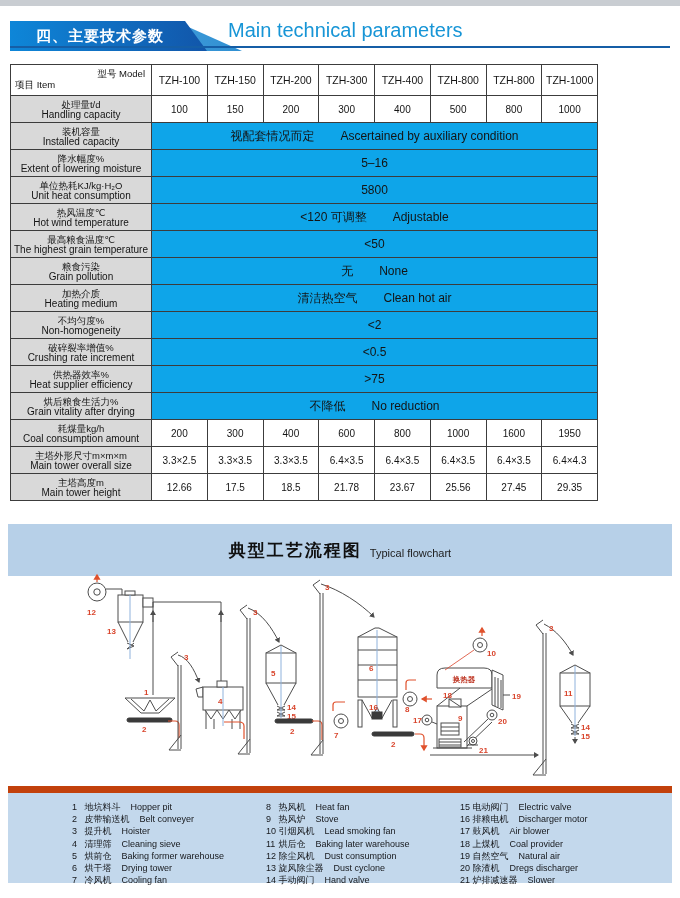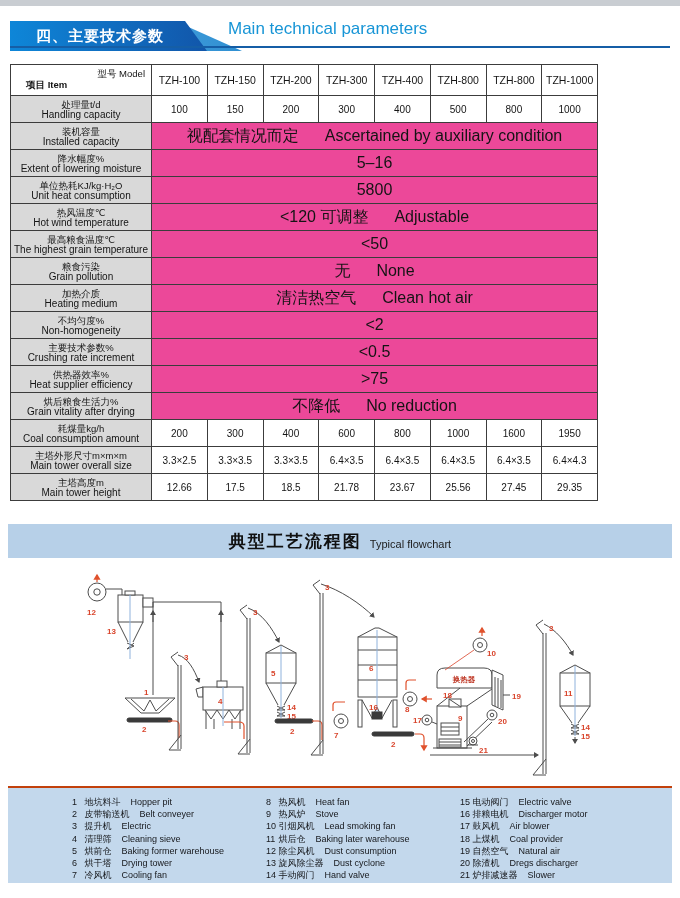--- a/index.html
+++ b/index.html
@@ -10,58 +10,58 @@
   
   .banner{position:absolute;left:10px;top:21px;width:240px;height:30px;}
   .banner-swoosh{position:absolute;left:0;top:0;width:235px;height:30px;
     background:linear-gradient(100deg,#5eb3e4,#2f8fd2);
     clip-path:polygon(165px 0,232px 100%,165px 100%);}
   .banner-main{position:absolute;left:0;top:0;width:205px;height:30px;
     background:linear-gradient(90deg,#0e86d8,#1254a8);
     clip-path:polygon(0 0,175px 0,197px 100%,0 100%);}
   .banner-text{position:absolute;left:0;top:0;width:180px;line-height:30px;text-align:center;
     color:#fff;font-size:15px;font-weight:bold;letter-spacing:1px;}
-  .en-title{position:absolute;left:228px;top:19px;font-size:17px;color:#1795d6;}
+  .en-title{position:absolute;left:228px;top:19px;font-size:20px;color:#1795d6;}
   .underline{position:absolute;left:10px;top:46px;width:660px;height:2px;background:#155ea6;}
 
   
   table.params{position:absolute;left:10px;top:64px;width:588px;border-collapse:collapse;table-layout:fixed;}
   table.params th,table.params td{border:1px solid #3c3c3c;padding:0;text-align:center;vertical-align:middle;color:#141414;}
   table.params thead th{height:30px;font-weight:normal;font-size:10.5px;background:#fff;}
   table.params tbody tr{height:27px;}
   .lblcol{width:140px;background:#d9d9d9;font-weight:normal;}
   .rowlbl .zh{font-size:9.5px;line-height:11px;}
   .rowlbl .en{font-size:10px;line-height:10px;}
   td.val{font-size:10px;background:#fff;}
-  td.spanv{font-size:16px;background:#ec4899;text-align:center;padding-right:140px;}
+  td.spanv{font-size:12px;background:#0ea5e9;text-align:center;padding-right:140px;}
   td.spanv .sp-en{margin-left:26px;}
   th.corner{position:relative;background-color:#d9d9d9;
     background-image:linear-gradient(to bottom right,rgba(0,0,0,0) 49.4%,#3c3c3c 49.4%,#3c3c3c 50.4%,rgba(0,0,0,0) 50.4%);}
   .corner-model{position:absolute;right:6px;top:3px;font-size:9.5px;}
-  .corner-item{position:absolute;left:15px;bottom:3px;font-size:9.5px;font-weight:bold;}
+  .corner-item{position:absolute;left:4px;bottom:3px;font-size:9.5px;}
 
   
-  .flowbar{position:absolute;left:8px;top:524px;width:664px;height:34px;background:#b7d0e8;
+  .flowbar{position:absolute;left:8px;top:524px;width:664px;height:52px;background:#b7d0e8;
     display:flex;align-items:center;justify-content:center;}
   .flow-zh{font-size:17px;font-weight:bold;color:#101010;letter-spacing:2px;}
   .flow-en{font-size:11px;color:#1c1c1c;margin-left:8px;margin-top:5px;}
 
   
   .diagram{position:absolute;left:8px;top:558px;width:664px;height:227px;}
   .ln{stroke:#4d4d4d;fill:none;stroke-width:1;}
   .fl{stroke:#4d4d4d;fill:#fff;stroke-width:1;}
   .dk{fill:#3a3a3a;stroke:#3a3a3a;stroke-width:1;}
   .or{stroke:#e0512c;fill:none;stroke-width:1.2;}
   .rdln{stroke:#d9442b;fill:none;stroke-width:0.8;}
   .bl{stroke:#8fb2dc;fill:none;stroke-width:1;}
   .rl{fill:#d9442b;font-size:8px;font-weight:bold;font-family:"Liberation Sans",sans-serif;}
   .rh{fill:#c03a28;font-size:7.5px;font-weight:bold;font-family:"Liberation Sans",sans-serif;}
 
   
-  .legend{position:absolute;left:8px;top:786px;width:664px;height:97px;background:#c3d8ec;border-top:2px solid #c2410c;box-sizing:border-box;}
+  .legend{position:absolute;left:8px;top:786px;width:664px;height:97px;background:#c3d8ec;border-top:7px solid #c2410c;box-sizing:border-box;}
   .leg-col{position:absolute;top:8px;font-size:9px;color:#16181c;line-height:12.2px;white-space:nowrap;}
   .leg-col-1{left:64px;} .leg-col-2{left:258px;} .leg-col-3{left:452px;}
   .leg-en{margin-left:10px;}
   .leg-num{display:inline-block;min-width:10px;}
 </style>
 </head>
 <body>
 
 <div class="page">
   <div class="topstrip"></div>
@@ -157,21 +157,21 @@
         </tr>
         <tr>
           <th class="lblcol rowlbl">
             <div class="zh">不均匀度%</div>
             <div class="en">Non-homogeneity</div>
           </th>
           <td colspan="8" class="spanv"><span>&lt;2</span></td>
         </tr>
         <tr>
           <th class="lblcol rowlbl">
-            <div class="zh">主要技术参数%</div>
+            <div class="zh">破碎裂率增值%</div>
             <div class="en">Crushing rate increment</div>
           </th>
           <td colspan="8" class="spanv"><span>&lt;0.5</span></td>
         </tr>
         <tr>
           <th class="lblcol rowlbl">
             <div class="zh">供热器效率%</div>
             <div class="en">Heat supplier efficiency</div>
           </th>
           <td colspan="8" class="spanv"><span>&gt;75</span></td>
@@ -409,21 +409,21 @@
     </g>
     <text class="rl" x="556" y="138">11</text>
     <text class="rl" x="573" y="172">14</text>
     <text class="rl" x="573" y="181">15</text>
   </svg>
 
   <div class="legend">
     <div class="leg-col leg-col-1">
         <div><span class="leg-num">1</span><span> 地坑料斗</span><span class="leg-en">Hopper pit</span></div>
         <div><span class="leg-num">2</span><span> 皮带输送机</span><span class="leg-en">Belt conveyer</span></div>
-        <div><span class="leg-num">3</span><span> 提升机</span><span class="leg-en">Electric</span></div>
+        <div><span class="leg-num">3</span><span> 提升机</span><span class="leg-en">Hoister</span></div>
         <div><span class="leg-num">4</span><span> 清理筛</span><span class="leg-en">Cleaning sieve</span></div>
         <div><span class="leg-num">5</span><span> 烘前仓</span><span class="leg-en">Baking former warehouse</span></div>
         <div><span class="leg-num">6</span><span> 烘干塔</span><span class="leg-en">Drying tower</span></div>
         <div><span class="leg-num">7</span><span> 冷风机</span><span class="leg-en">Cooling fan</span></div>
       </div>
     <div class="leg-col leg-col-2">
         <div><span class="leg-num">8</span><span> 热风机</span><span class="leg-en">Heat fan</span></div>
         <div><span class="leg-num">9</span><span> 热风炉</span><span class="leg-en">Stove</span></div>
         <div><span class="leg-num">10</span><span> 引烟风机</span><span class="leg-en">Lead smoking fan</span></div>
         <div><span class="leg-num">11</span><span> 烘后仓</span><span class="leg-en">Baking later warehouse</span></div>

